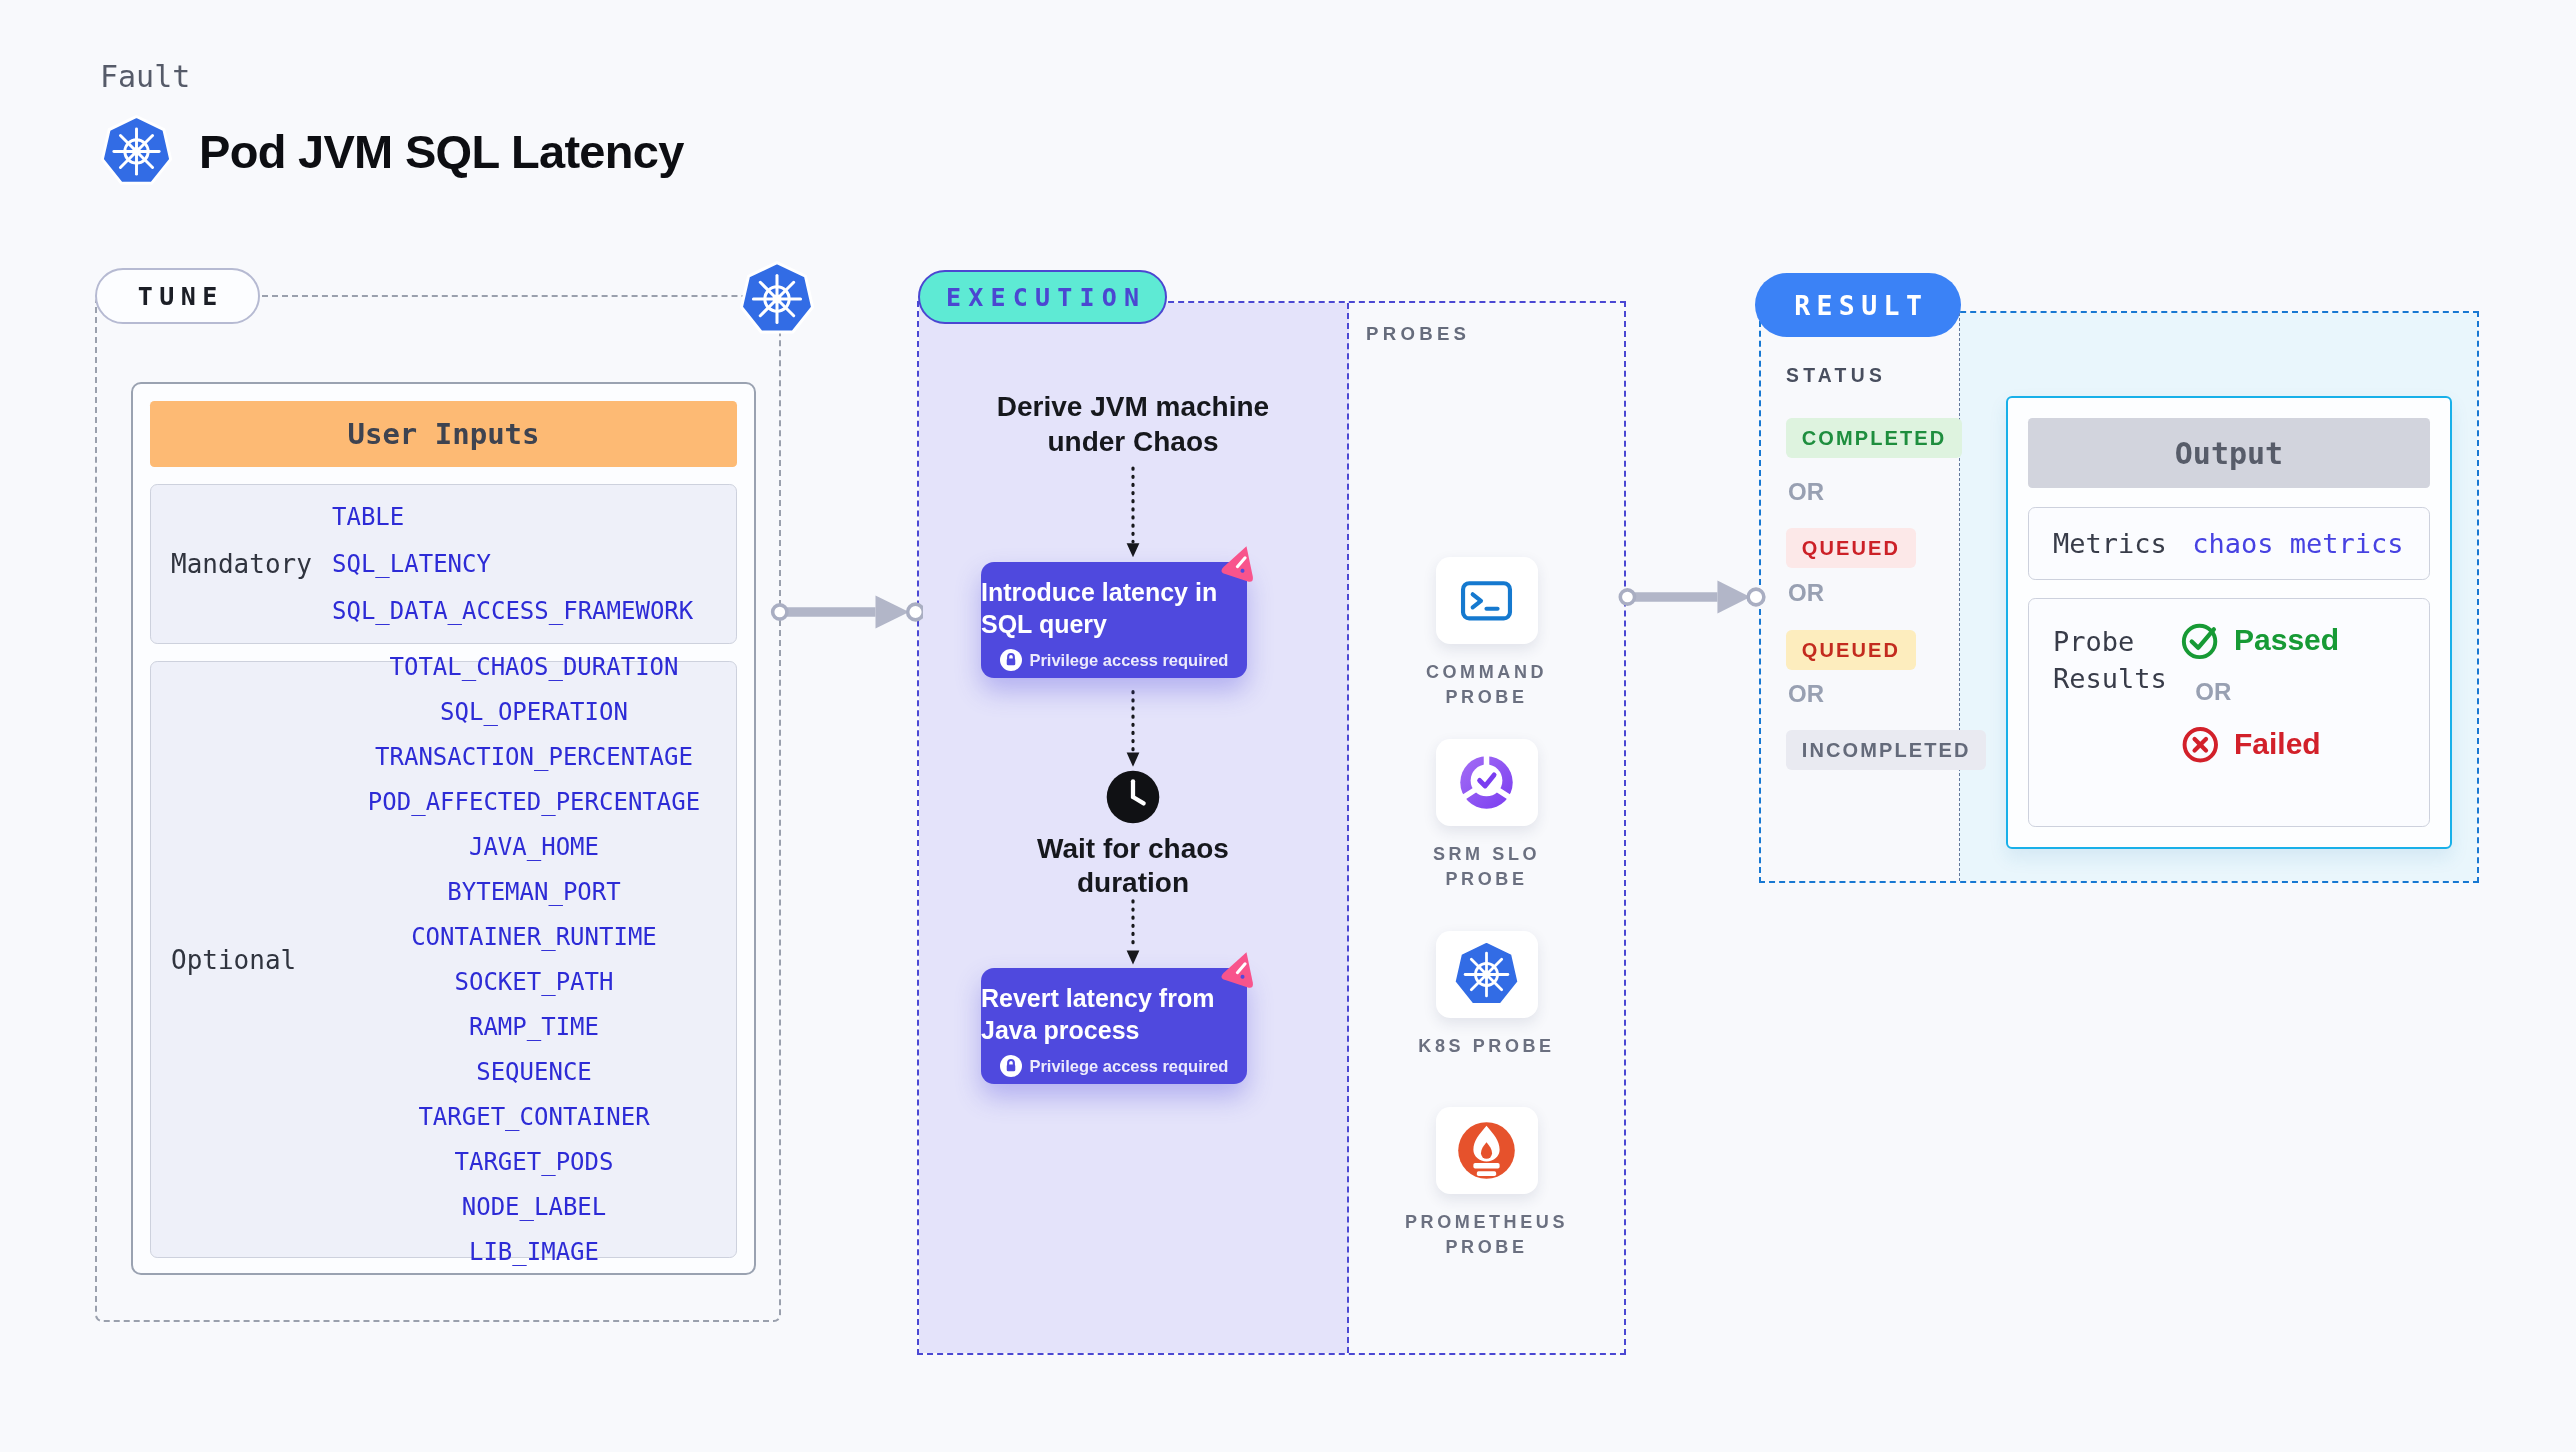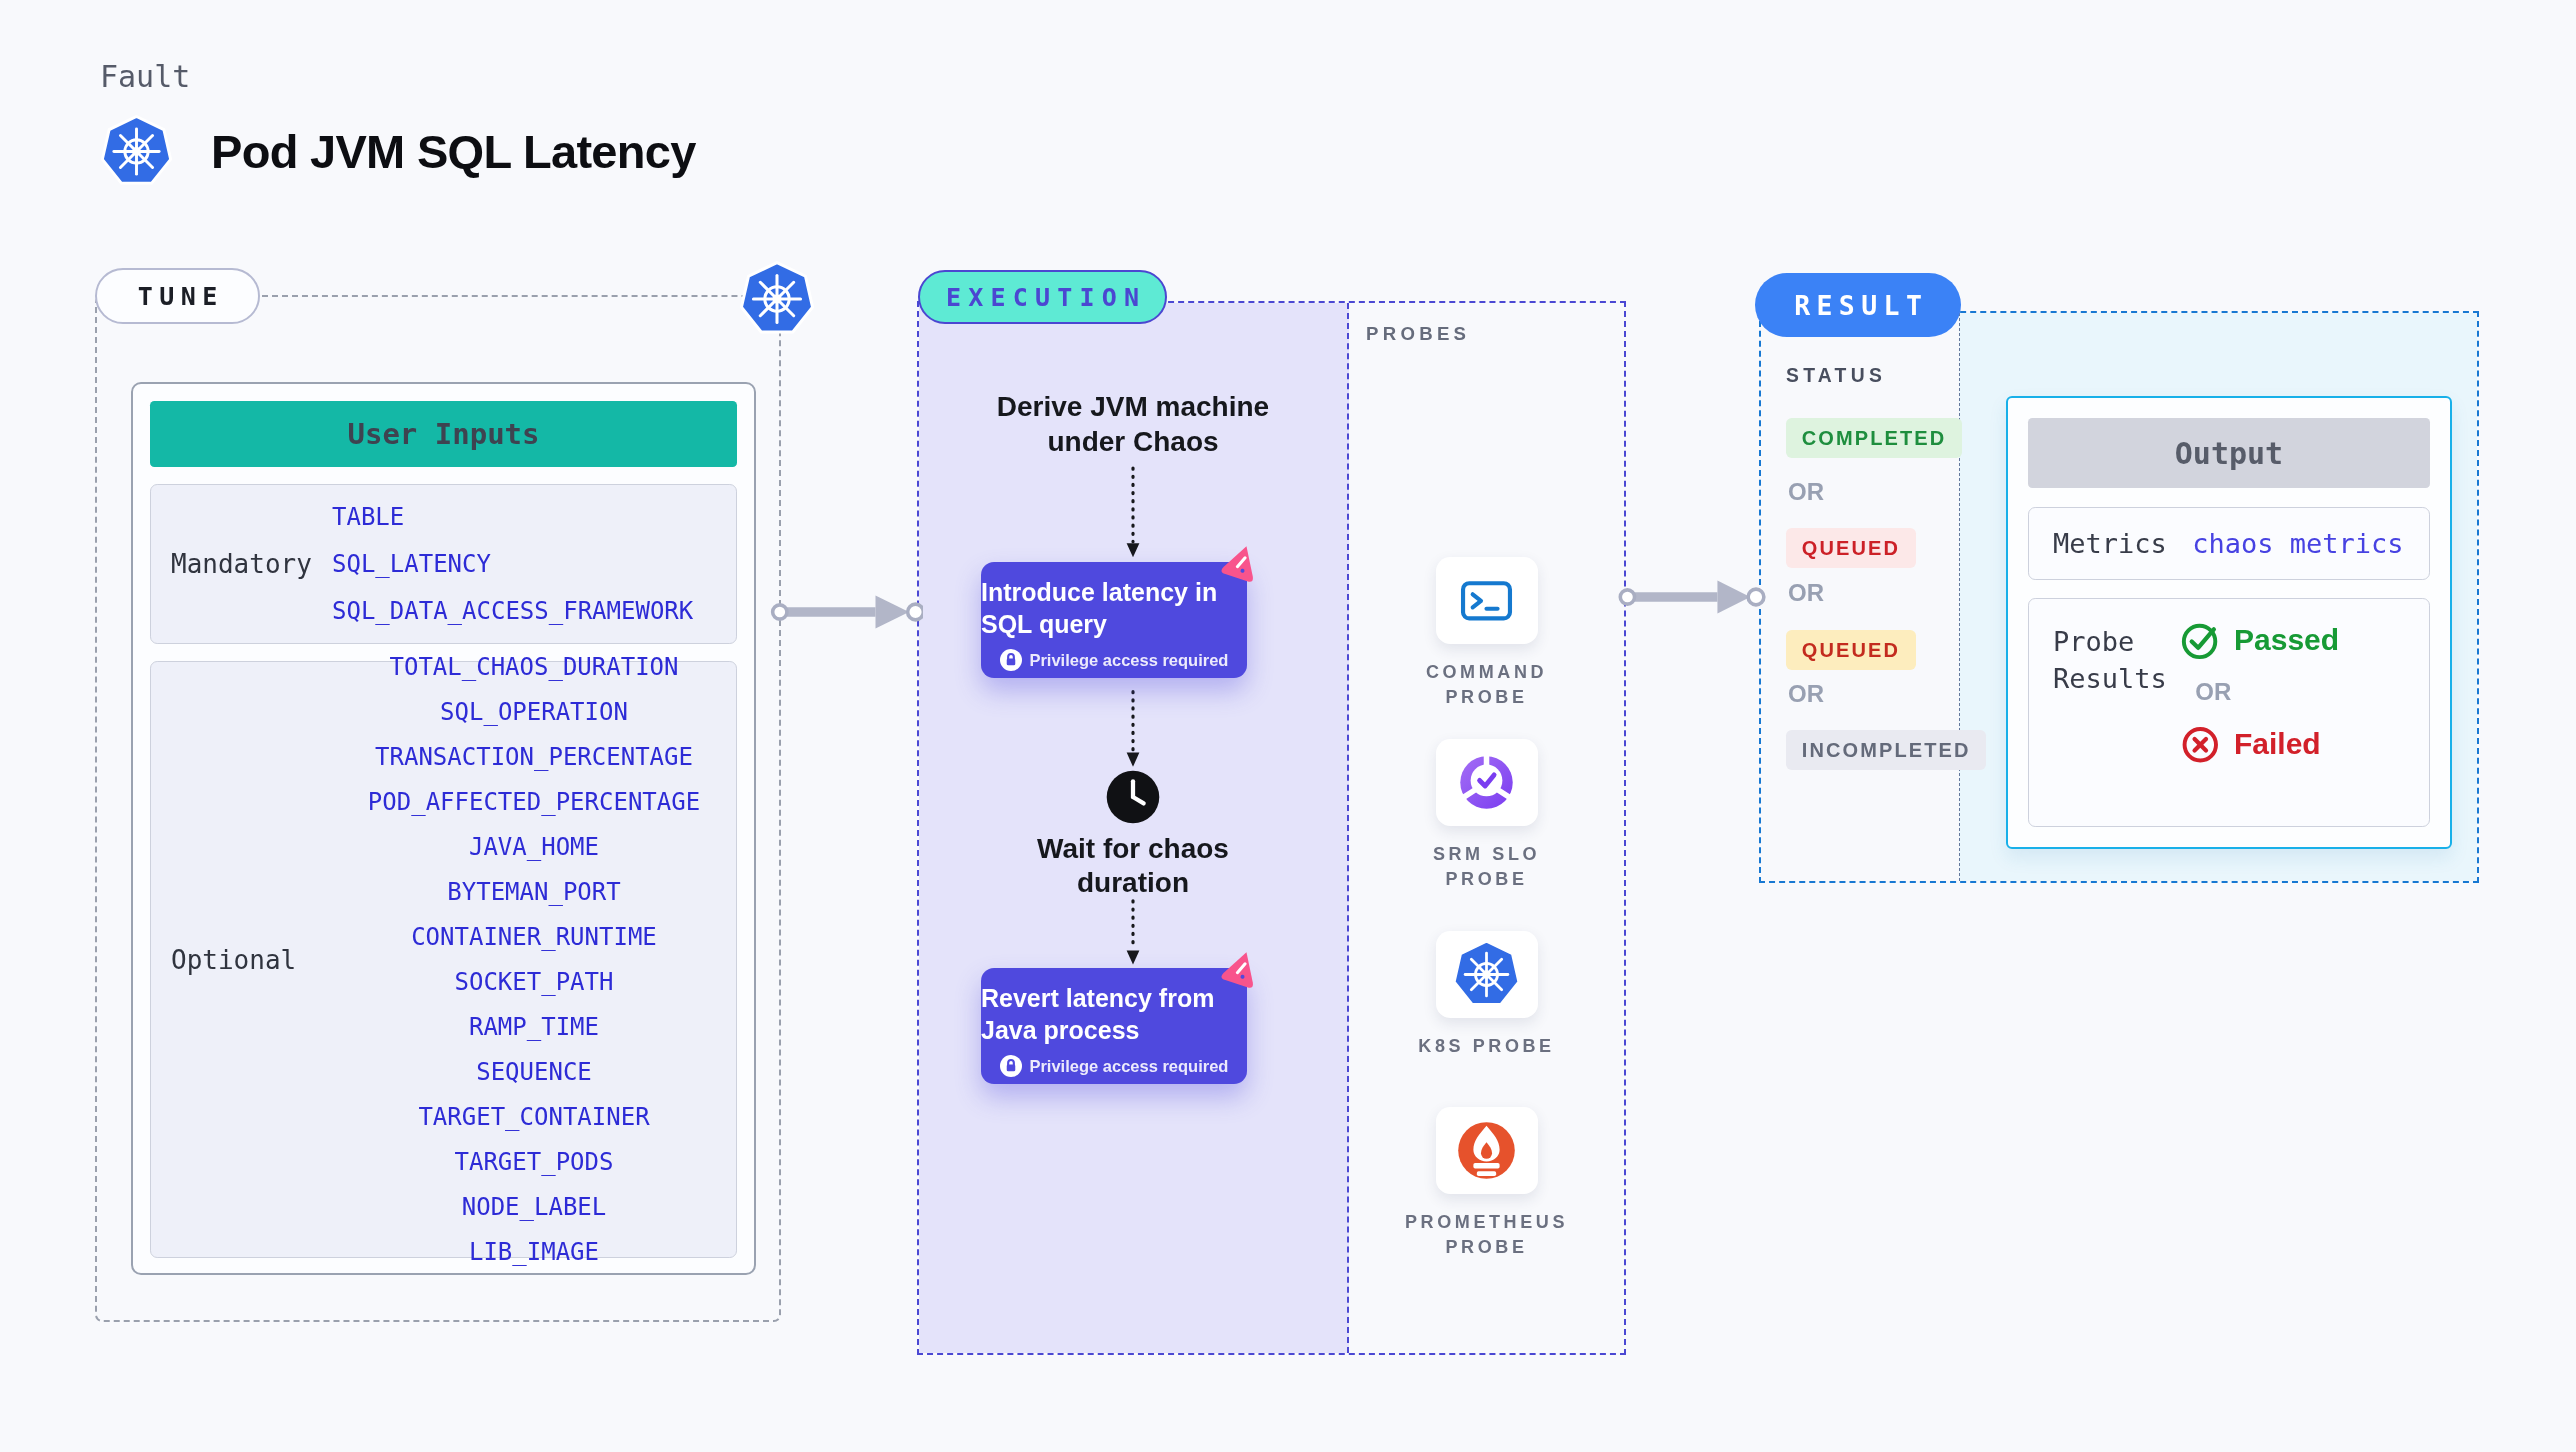--- a/index.html
+++ b/index.html
@@ -2,21 +2,21 @@
 <html style="font-size:11.5px"><head>
 <meta charset="utf-8">
 <style>
   html,body{margin:0;padding:0;background:#f8f9fc;}
   .stage{position:relative;width:2576px;height:1452px;background:#f8f9fc;overflow:hidden;
          font-family:"Liberation Sans",sans-serif;}
 
   
   .eyebrow{position:absolute;left:100px;top:59px;font-family:"DejaVu Sans Mono",monospace;
            font-size:30px;color:#565b69;}
-  .title-row{position:absolute;left:100px;top:115px;display:flex;align-items:center;gap:38px;}
+  .title-row{position:absolute;left:100px;top:115px;display:flex;align-items:center;gap:26px;}
   .title-k8s{width:73px;height:73px;}
   .page-title{font-size:47px;font-weight:bold;color:#0d0e12;letter-spacing:-0.7px;}
 
   
   .pill{position:absolute;display:flex;align-items:center;justify-content:center;
         font-family:"DejaVu Sans Mono",monospace;font-weight:bold;border-radius:716px;z-index:4;
         box-sizing:border-box;}
   .tune-pill{left:95px;top:268px;width:165px;height:56px;background:#fcfdff;border:2.1px solid #b6bad2;
              color:#1b1e26;font-size:25px;letter-spacing:6.4px;padding-left:6.4px;}
   .exec-pill{left:918px;top:270px;width:249px;height:54px;background:#5eead4;border:2.9px solid #4b47d1;
@@ -35,21 +35,21 @@
   .probes-col{position:relative;flex:1;}
 
   .result-box{position:absolute;left:1759px;top:311px;width:720px;height:572px;
               border:2.1px dashed #1778d2;box-sizing:border-box;z-index:1;}
   .result-cyan{position:absolute;left:198px;top:0;right:0;bottom:0;background:#e9f6fc;
                border-left:1.4px dashed #64779c;}
 
   
   .user-card{position:absolute;left:131px;top:382px;width:625px;height:893px;background:#fcfdff;
              border:2.1px solid #9aa2b1;border-radius:10px;box-sizing:border-box;padding:17px;z-index:2;}
-  .ui-header{height:66px;background:#14b8a6;border-radius:4.3px;display:flex;align-items:center;
+  .ui-header{height:66px;background:#fdba74;border-radius:4.3px;display:flex;align-items:center;
              justify-content:center;font-family:"DejaVu Sans Mono",monospace;font-weight:bold;
              font-size:29px;color:#3e4350;}
   .input-row{margin-top:17px;background:#eef0f9;border:1.4px solid #cdd1dd;border-radius:7.2px;
              display:flex;box-sizing:border-box;}
   .row-mandatory{height:160px;}
   .row-optional{height:597px;}
   .row-label{width:181px;display:flex;align-items:center;padding-left:20px;box-sizing:border-box;
              font-family:"DejaVu Sans Mono",monospace;font-size:26px;color:#30343f;}
   .row-values{flex:1;display:flex;flex-direction:column;justify-content:center;gap:19.3px;
               font-family:"DejaVu Sans Mono",monospace;font-size:24px;color:#2d2bd6;}

